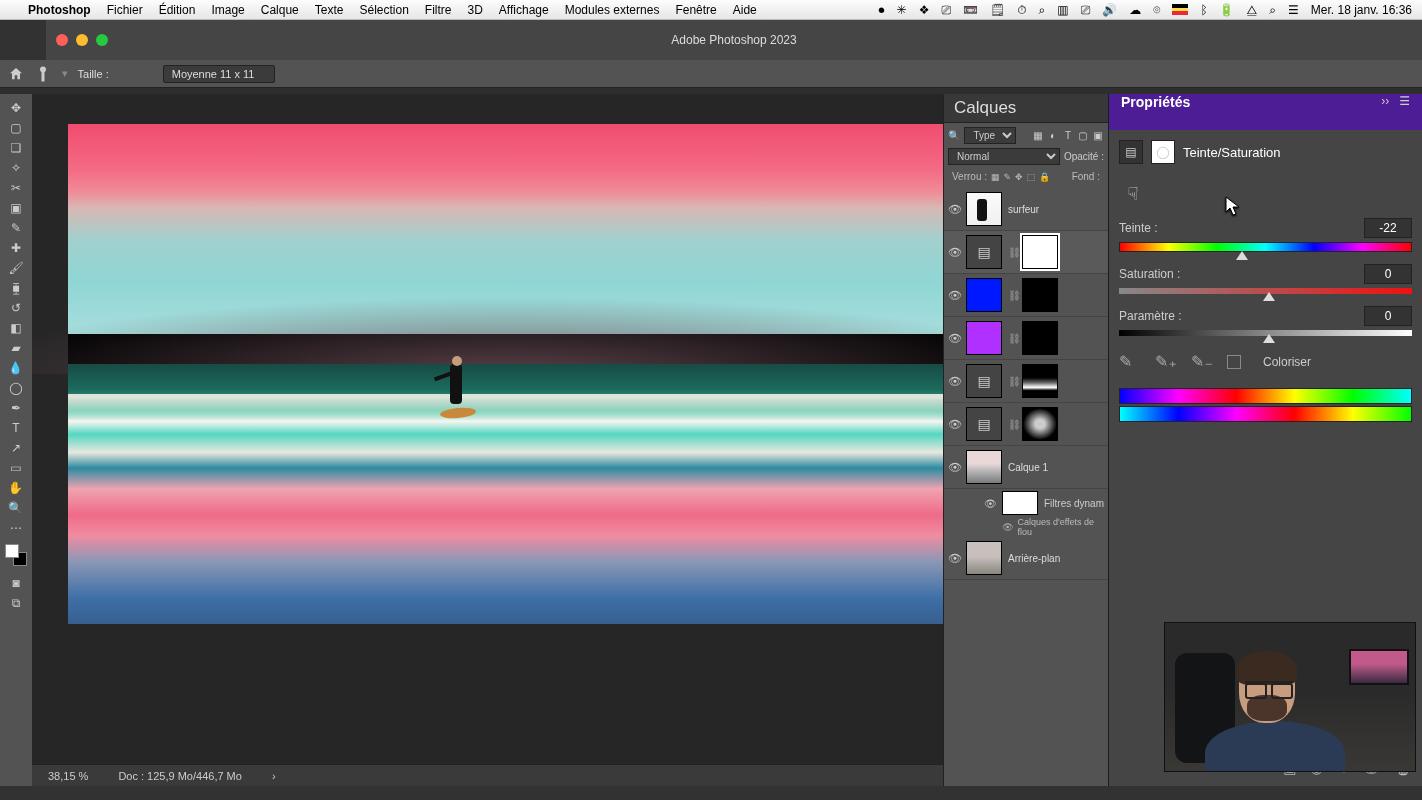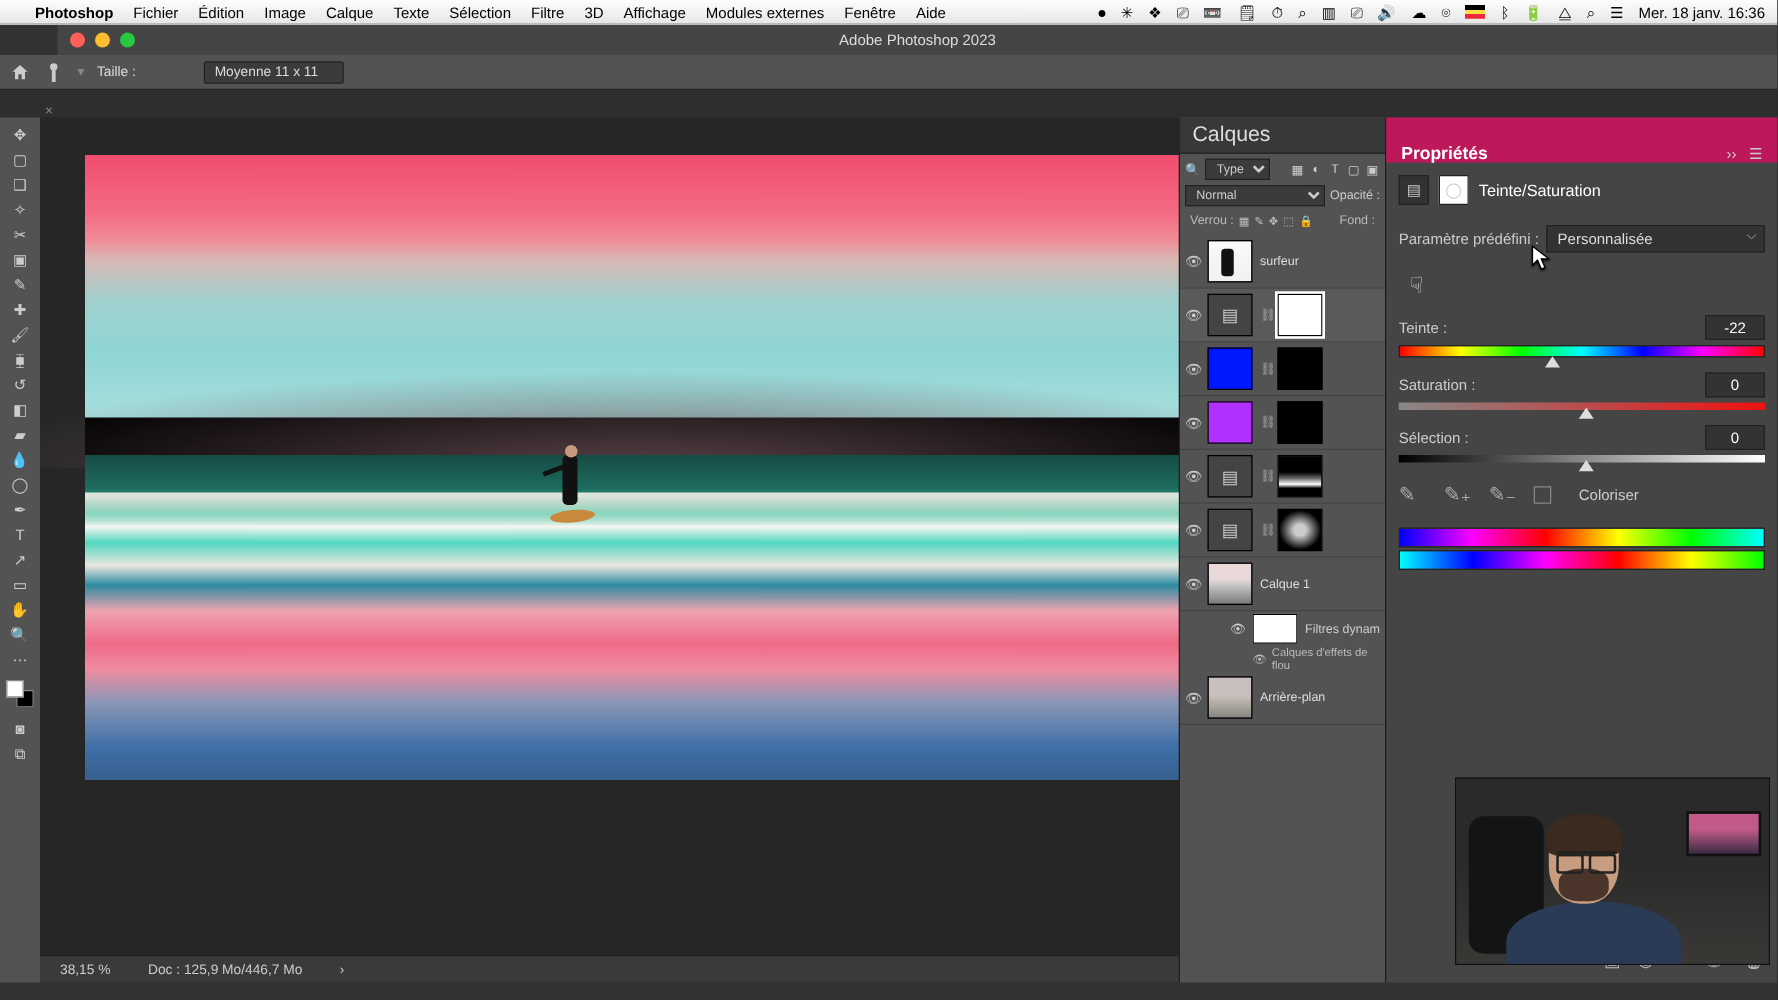--- a/index.html
+++ b/index.html
@@ -6,21 +6,21 @@
   body { width: 1422px; height: 800px; background: #323232; color: #ccc; overflow: hidden; position: relative; }
 
   
   .mac-menu { height: 20px; background: linear-gradient(#fdfdfd,#e6e6e6); display: flex; align-items: center; font-size: 12px; color: #000; border-bottom: 1px solid #bbb; }
   .mac-menu .app-menu { display: flex; gap: 16px; padding-left: 12px; align-items: center; }
   .mac-menu .fill { flex: 1; }
   .mac-menu .right { display: flex; gap: 12px; padding-right: 10px; align-items: center; }
   .apple-icon { font-size: 14px; }
 
   
-  .win-bar { height: 24px; background: #454545; display: flex; align-items: center; position: relative; margin-left: 46px; }
+  .win-bar { height: 40px; background: #454545; display: flex; align-items: center; position: relative; margin-left: 46px; }
   .traffic { display: flex; gap: 8px; padding-left: 10px; }
   .tb { width: 12px; height: 12px; border-radius: 50%; }
   .tb.r { background: #ff5f57; } .tb.y { background: #febc2e; } .tb.g { background: #28c840; }
   .win-title { position: absolute; left: 50%; transform: translateX(-50%); color: #ddd; font-size: 12px; }
 
   
   .opt-bar { height: 28px; background: #535353; display: flex; align-items: center; gap: 10px; padding: 0 8px; font-size: 11px; color: #ddd; border-bottom: 1px solid #222; }
   .opt-bar .sel { background: #3b3b3b; padding: 2px 20px 2px 8px; border: 1px solid #222; border-radius: 2px; position: relative; margin-left: 44px; }
   .opt-bar .house { width: 16px; height: 16px; }
 
@@ -87,21 +87,21 @@
   .chain { width:8px; color:#aaa; font-size:10px; text-align:center; }
   .layer.cur .mask { outline:2px solid #fff; }
   .lname { font-size:10px; color:#ddd; white-space:nowrap; overflow:hidden; }
 
   .subfilter { padding-left:40px; font-size:10px; color:#ccc; display:flex; align-items:center; gap:6px; height:28px; }
   .subfilter .eye { width:12px; }
   .subsub { padding-left:58px; font-size:9px; color:#bbb; display:flex; align-items:center; gap:4px; height:20px; }
 
   
   .props { width: 314px; background: #454545; border-left:1px solid #1c1c1c; display:flex; flex-direction:column; font-size:12px; }
-  .props-head { height:36px; display:flex; align-items:flex-end; padding:0 12px; background:#be185d; }
+  .props-head { height:36px; display:flex; align-items:flex-start; padding:0 12px; background:#4c1d95; }
   .props-head .title { color:#fff; font-weight:600; font-size:14px; }
   .props-head .ex { margin-left:auto; color:#ccc; font-size:12px; display:flex; gap:10px; }
   .adj-icons { display:flex; align-items:center; gap:8px; padding:10px; }
   .adj-icons .box { width:24px; height:24px; background:#333; border:1px solid #222; display:flex; align-items:center; justify-content:center; color:#ccc; }
   .adj-title { color:#ffffff; font-size:13px; }
 
   .field-row { display:flex; align-items:center; padding:6px 10px; gap:6px; }
   .field-row label { color:#ccc; }
   .field-row .drop { flex:1; background:#333; border:1px solid #222; padding:3px 8px; color:#ddd; position:relative; }
   .field-row .drop::after { content:'⌵'; position:absolute; right:6px; top:2px; color:#aaa; font-size:10px; }
@@ -372,24 +372,20 @@
         <span>››</span>
         <span>☰</span>
       </span>
     </div>
     <div class="adj-icons">
       <div class="box">▤</div>
       <div class="box" style="background:#fff">◯</div>
       <span class="adj-title">Teinte/Saturation</span>
     </div>
 
-    <div class="field-row">
-      <label>Paramètre prédéfini :</label>
-      <div class="drop">Personnalisée</div>
-    </div>
 
     <div class="field-row">
       <div style="width:28px;height:28px;display:flex;align-items:center;justify-content:center;color:#ccc;font-size:18px">☟</div>
     </div>
 
     <div class="sc-row">
       <span class="lab">Teinte :</span>
       <input value="-22" style="">
     </div>
     <div class="slider-wrap">
@@ -402,21 +398,21 @@
       <span class="lab">Saturation :</span>
       <input value="0" style="">
     </div>
     <div class="slider-wrap">
       <div class="sat-slider">
         <div class="ptr" style="left:49%"></div>
       </div>
     </div>
 
     <div class="sc-row">
-      <span class="lab">Sélection :</span>
+      <span class="lab">Paramètre :</span>
       <input value="0" style="">
     </div>
     <div class="slider-wrap">
       <div class="lum-slider">
         <div class="ptr" style="left:49%"></div>
       </div>
     </div>
 
     <div class="dropper-row">
       <span class="dropper">✎</span>

